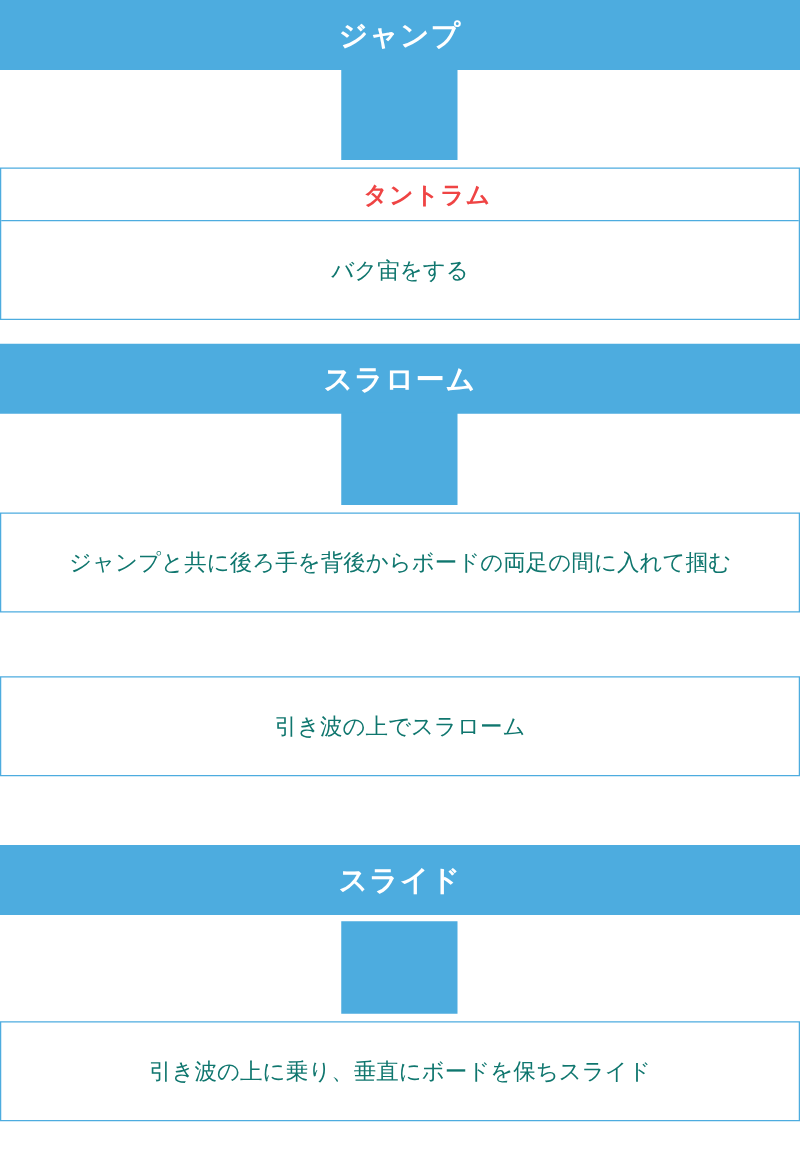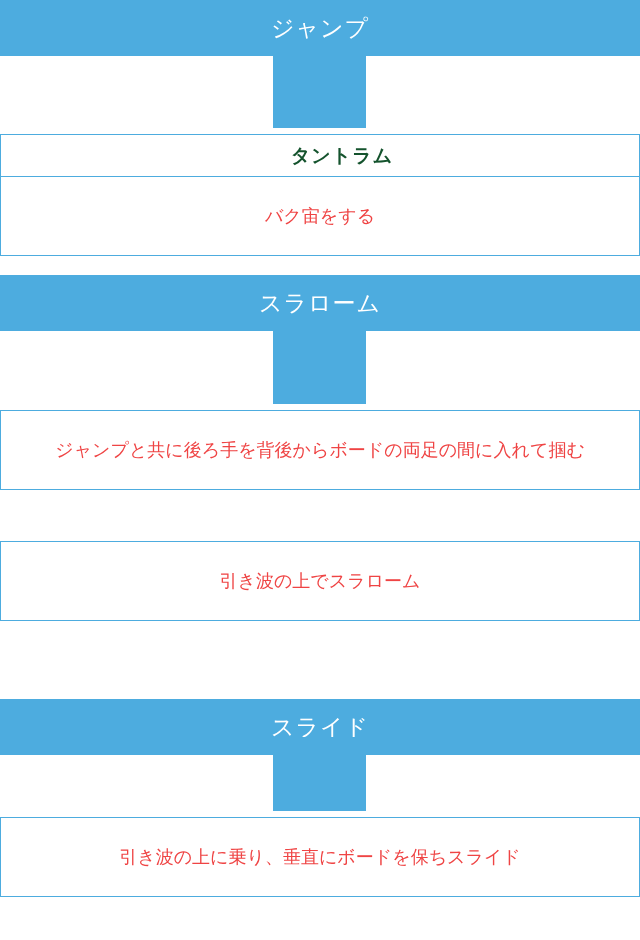--- a/index.html
+++ b/index.html
@@ -15,21 +15,21 @@
       font-family: "DejaVu Sans", "Liberation Sans", sans-serif;
     }
     .category-header {
       position: absolute;
       left: 0;
       width: 640px;
       height: 56px;
       background: #4dacdf;
       color: #ffffff;
       font-size: 23px;
-      font-weight: normal;
+      font-weight: bold;
       display: flex;
       align-items: center;
       justify-content: center;
       letter-spacing: 1px;
     }
     .connector {
       position: absolute;
       left: 273px;
       width: 93px;
       background: #4dacdf;
@@ -40,32 +40,32 @@
       width: 638px;
       border: 1px solid #4dacdf;
       background: #ffffff;
     }
     .trick-name {
       height: 41px;
       border-bottom: 1px solid #4dacdf;
       display: flex;
       align-items: center;
       justify-content: center;
-      color: #14532d;
+      color: #ef4444;
       font-size: 19px;
       font-weight: bold;
       letter-spacing: 1px;
       padding-left: 44px;
     }
     .trick-desc {
       height: 78px;
       display: flex;
       align-items: center;
       justify-content: center;
-      color: #ef4444;
+      color: #0f766e;
       font-size: 18px;
       white-space: nowrap;
     }
   </style>
 </head>
 <body>
 
 <div class="category-header" style="top:0;">
   <span>ジャンプ</span>
 </div>
@@ -79,19 +79,19 @@
   <span>スラローム</span>
 </div>
 <div class="connector" style="top:330px;height:74px;"></div>
 <div class="trick-card" style="top:410px;">
   <div class="trick-desc">ジャンプと共に後ろ手を背後からボードの両足の間に入れて掴む</div>
 </div>
 <div class="trick-card" style="top:541px;">
   <div class="trick-desc">引き波の上でスラローム</div>
 </div>
 
-<div class="category-header" style="top:699px;">
+<div class="category-header" style="top:676px;">
   <span>スライド</span>
 </div>
 <div class="connector" style="top:737px;height:74px;"></div>
 <div class="trick-card" style="top:817px;">
   <div class="trick-desc">引き波の上に乗り、垂直にボードを保ちスライド</div>
 </div>
 
 </body></html>

